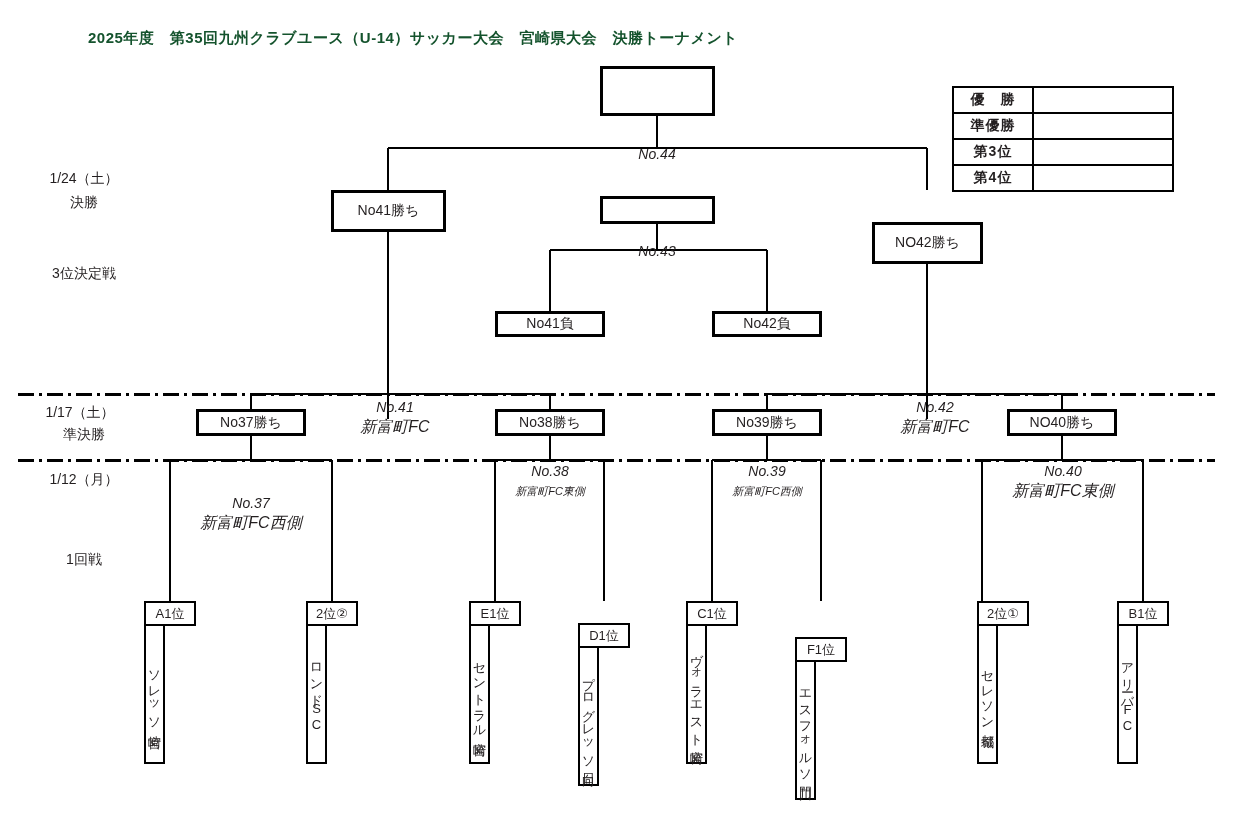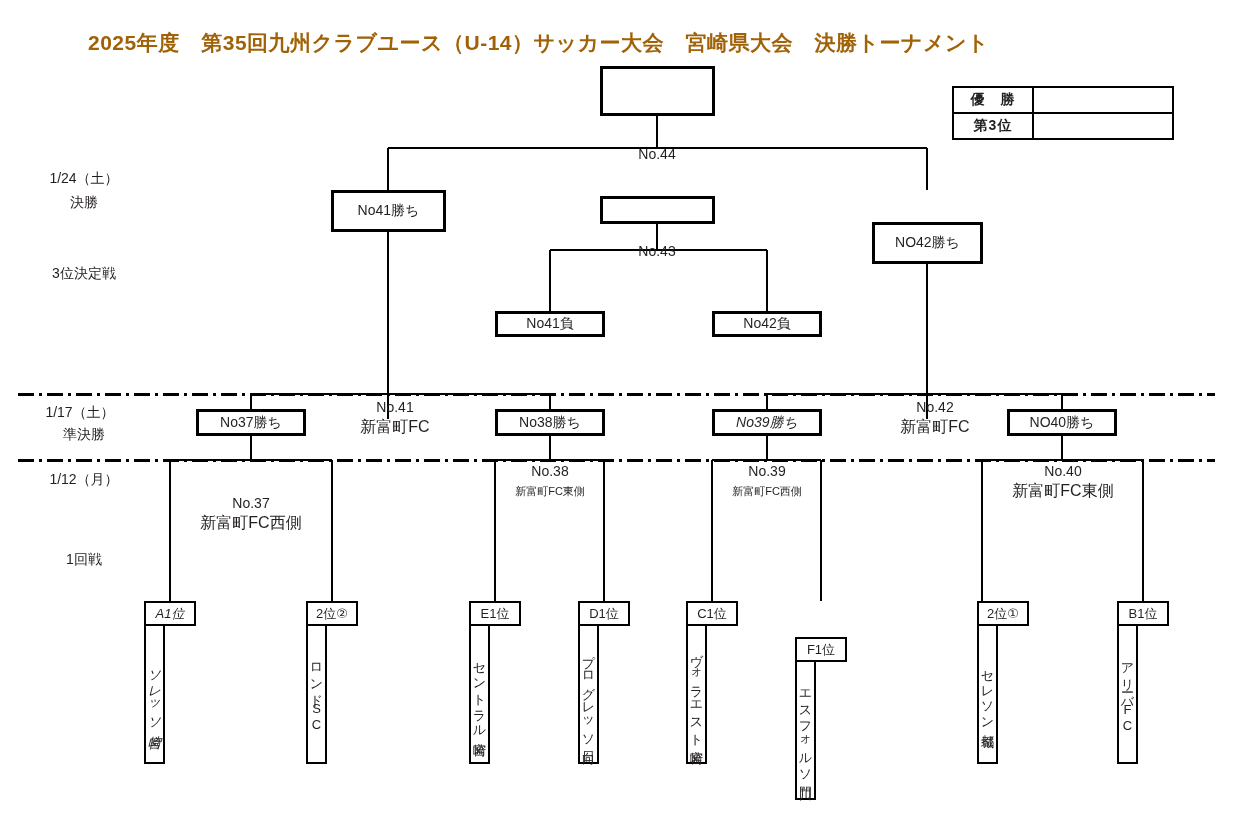--- a/index.html
+++ b/index.html
@@ -7,37 +7,37 @@
     font-family:"Liberation Sans","DejaVu Sans",sans-serif;
     color:#231f20;
     width:1233px;height:824px;
     position:relative;overflow:hidden;
   }
   #stage{position:absolute;left:0;top:0;width:1233px;height:824px;}
   svg{position:absolute;left:0;top:0;width:1233px;height:824px;}
 
   .ttl{
     position:absolute;left:88px;top:29px;
-    font-size:21px;font-weight:bold;letter-spacing:.5px;
-    white-space:nowrap;color:#a16207;
+    font-size:15px;font-weight:bold;letter-spacing:.5px;
+    white-space:nowrap;color:#14532d;
   }
 
   
   .rl{position:absolute;font-size:14px;color:#231f20;white-space:nowrap;text-align:center;}
 
   
   .bx{
     position:absolute;box-sizing:border-box;
     background:#fff;border:3px solid #000;
     display:flex;align-items:center;justify-content:center;
     font-size:14px;color:#231f20;white-space:nowrap;
   }
 
   
-  .cap{position:absolute;text-align:center;white-space:nowrap;color:#231f20;}
+  .cap{position:absolute;text-align:center;white-space:nowrap;color:#231f20;font-style:italic;}
   .cap .n{font-size:14px;line-height:19px;}
   .cap .v{font-size:16px;line-height:20px;}
   .cap .v.sm{font-size:11px;}
 
   
   .rtbl{position:absolute;left:952px;top:86px;width:222px;border-collapse:collapse;}
   .rtbl td{border:2px solid #000;height:22px;font-size:14px;color:#231f20;}
   .rtbl td.lbl{width:76px;text-align:center;font-weight:bold;letter-spacing:1px;}
   .rtbl td.val{background:#fff;}
 
@@ -127,21 +127,29 @@
   <div class="rl" style="left:24px;top:471px;width:120px;">1/12（月）</div>
   <div class="rl" style="left:24px;top:551px;width:120px;">1回戦</div>
 
   <table class="rtbl">
     <tbody>
       <tr>
         <td class="lbl">優　勝</td>
         <td class="val"></td>
       </tr>
       <tr>
+        <td class="lbl">準優勝</td>
+        <td class="val"></td>
+      </tr>
+      <tr>
         <td class="lbl">第3位</td>
+        <td class="val"></td>
+      </tr>
+      <tr>
+        <td class="lbl">第4位</td>
         <td class="val"></td>
       </tr>
     </tbody>
   </table>
 
   <div class="bx" style="left:600px;top:66px;width:115px;height:50px;"></div>
 
   <div class="cap" style="left:597px;top:145px;width:120px;">
     <div class="n">No.44</div>
   </div>
@@ -153,21 +161,21 @@
 
   <div class="cap" style="left:597px;top:242px;width:120px;">
     <div class="n">No.43</div>
   </div>
 
   <div class="bx" style="left:495px;top:311px;width:110px;height:26px;">No41負</div>
   <div class="bx" style="left:712px;top:311px;width:110px;height:26px;">No42負</div>
 
   <div class="bx" style="left:196px;top:409px;width:110px;height:27px;">No37勝ち</div>
   <div class="bx" style="left:495px;top:409px;width:110px;height:27px;">No38勝ち</div>
-  <div class="bx" style="left:712px;top:409px;width:110px;height:27px;font-style:italic;">No39勝ち</div>
+  <div class="bx" style="left:712px;top:409px;width:110px;height:27px;">No39勝ち</div>
   <div class="bx" style="left:1007px;top:409px;width:110px;height:27px;">NO40勝ち</div>
 
   <div class="cap" style="left:335px;top:398px;width:120px;">
     <div class="n">No.41</div>
     <div class="v">新富町FC</div>
   </div>
   <div class="cap" style="left:875px;top:398px;width:120px;">
     <div class="n">No.42</div>
     <div class="v">新富町FC</div>
   </div>
@@ -182,33 +190,33 @@
   </div>
   <div class="cap" style="left:707px;top:462px;width:120px;">
     <div class="n">No.39</div>
     <div class="v sm">新富町FC西側</div>
   </div>
   <div class="cap" style="left:1003px;top:462px;width:120px;">
     <div class="n">No.40</div>
     <div class="v">新富町FC東側</div>
   </div>
 
-  <div class="team" style="left:144px;top:601px;font-style:italic;">
+  <div class="team" style="left:144px;top:601px;">
     <div class="seed">A1位</div>
     <div class="nm">ソレッソ宮崎</div>
   </div>
   <div class="team" style="left:306px;top:601px;">
     <div class="seed">2位②</div>
     <div class="nm">ロンドSC</div>
   </div>
   <div class="team" style="left:469px;top:601px;">
     <div class="seed">E1位</div>
     <div class="nm">セントラル宮崎</div>
   </div>
-  <div class="team" style="left:578px;top:601px;">
+  <div class="team" style="left:578px;top:623px;">
     <div class="seed">D1位</div>
     <div class="nm">プログレッソ日向</div>
   </div>
   <div class="team" style="left:686px;top:601px;">
     <div class="seed">C1位</div>
     <div class="nm">ヴォラエスト宮崎</div>
   </div>
   <div class="team" style="left:795px;top:601px;margin-top:36px;">
     <div class="seed">F1位</div>
     <div class="nm">エスフォルソ門川</div>

